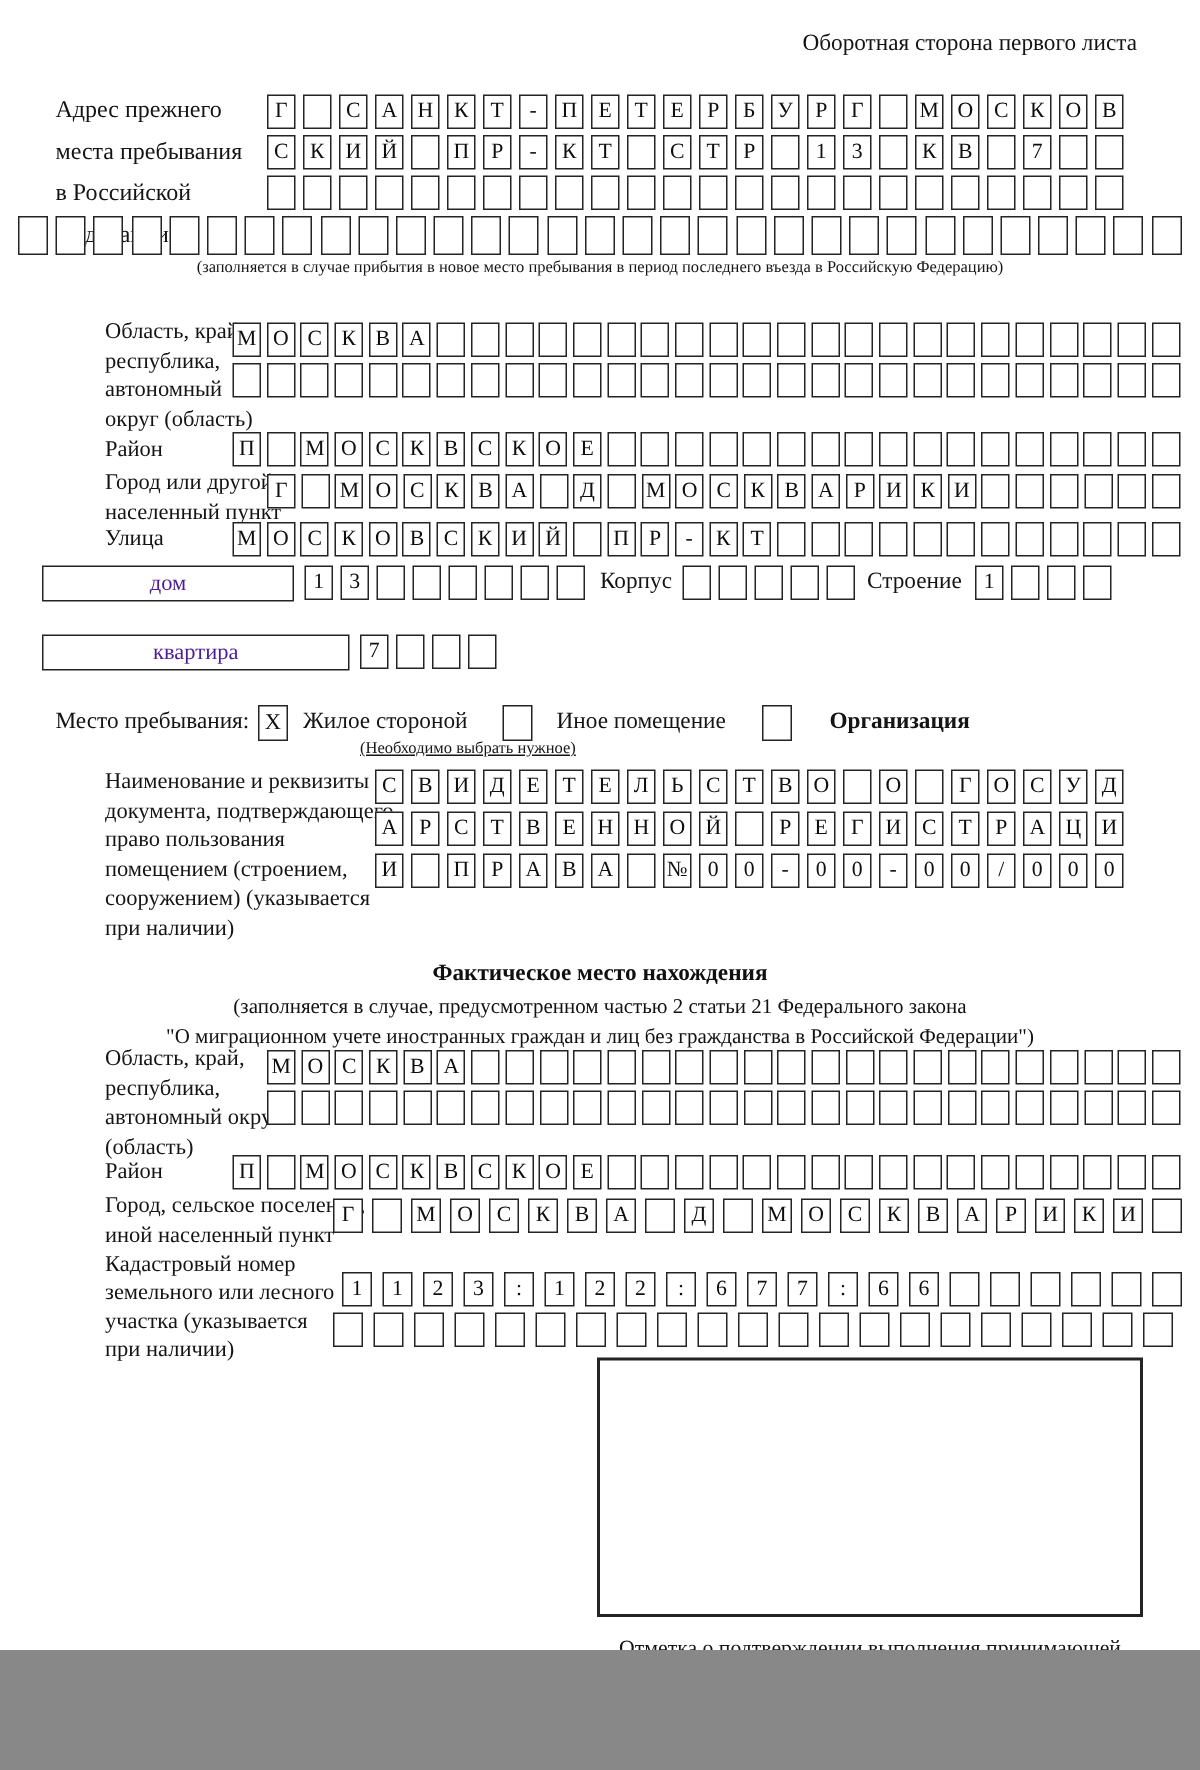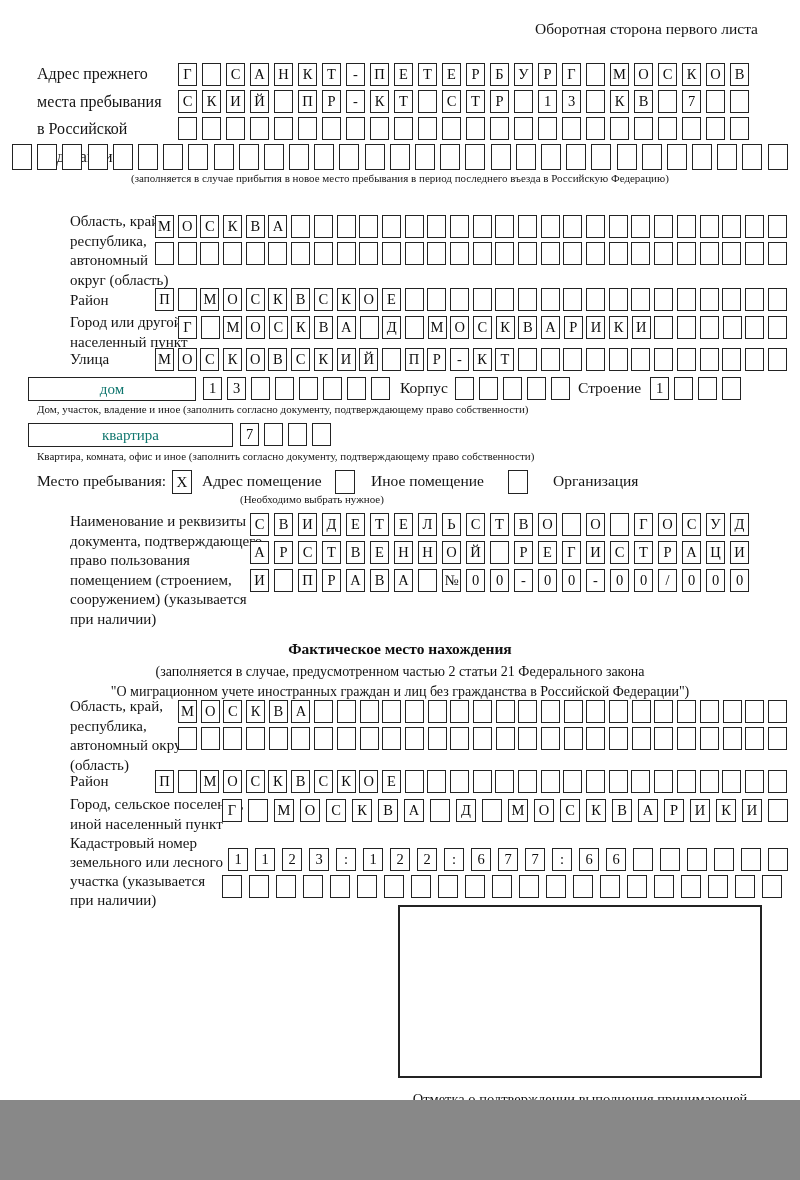--- a/index.html
+++ b/index.html
@@ -25,21 +25,21 @@
     font-size:14.5px; color:#0e0e0e;
   }
   .g37 { gap:3.7px; }
   .wide { gap:5.2px; } .wide .cell { width:20px; height:26px; }
   .g6w20 { gap:6px; }  .g6w20 .cell { width:20px; }
   .g7w20 { gap:7px; }  .g7w20 .cell { width:20px; }
 
   .widebox {
     position:absolute; height:24px; border:1.9px solid #232323;
     display:flex; align-items:center; justify-content:center;
-    font-size:15px; color:#0f766e; background:#fff;font-family:Liberation Serif, serif;
+    font-size:15px; color:#4c1d95; background:#fff;font-family:Liberation Serif, serif;
   }
   .chk {
     position:absolute; width:20px; height:24px; border:1.9px solid #232323;
     display:flex; align-items:center; justify-content:center;
     font-size:15px; color:#0e0e0e; background:#fff;
   }
   .inline-lbl { position:absolute; font-size:15.5px; color:#141414; }
   .stamp-box { position:absolute; border:2px solid #232323; background:#fff; }
   .caption { font-size:14.5px; line-height:26px; text-align:center; white-space:pre-line; color:#141414; }
 </style>
@@ -350,39 +350,37 @@
       <div class="cell"></div>
       <div class="cell"></div>
     </div>
   <div class="inline-lbl" style="left:578px; top:379px;">Строение</div>
   <div class="cellrow" style="left:650px; top:377px;">
       <div class="cell">1</div>
       <div class="cell"></div>
       <div class="cell"></div>
       <div class="cell"></div>
     </div>
-  <div class="abs note" style="left:37px; top:403px;">Дом, участок, владение и иное (заполнить согласно документу, подтверждающему право собственности)</div>
 
   <div class="widebox" style="left:28px; top:423px; width:205px;">квартира</div>
   <div class="cellrow" style="left:240px; top:423px;">
       <div class="cell">7</div>
       <div class="cell"></div>
       <div class="cell"></div>
       <div class="cell"></div>
     </div>
-  <div class="abs note" style="left:37px; top:450px;">Квартира, комната, офис и иное (заполнить согласно документу, подтверждающему право собственности)</div>
 
   <div class="inline-lbl" style="left:37px; top:472px;">Место пребывания:</div>
   <div class="chk" style="left:172px; top:470px;">X</div>
-  <div class="inline-lbl" style="left:202px; top:472px;">Адрес помещение</div>
+  <div class="inline-lbl" style="left:202px; top:472px;">Жилое стороной</div>
   <div class="chk" style="left:335px; top:470px;"></div>
   <div class="inline-lbl" style="left:371px; top:472px;">Иное помещение</div>
   <div class="chk" style="left:508px; top:470px;"></div>
-  <div class="inline-lbl" style="left:553px; top:472px;">Организация</div>
-  <div class="abs note" style="left:240px; top:493px;">(Необходимо выбрать нужное)</div>
+  <div class="inline-lbl" style="left:553px; top:472px;font-weight:bold;">Организация</div>
+  <div class="abs note" style="left:240px; top:493px;text-decoration:underline;">(Необходимо выбрать нужное)</div>
 
   <div class="abs lbl" style="left:70px; top:512px;">Наименование и реквизиты
 документа, подтверждающего
 право пользования
 помещением (строением,
 сооружением) (указывается
 при наличии)</div>
   <div class="cellrow" style="left:250px; top:513px;">
       <div class="cell">С</div>
       <div class="cell">В</div>

